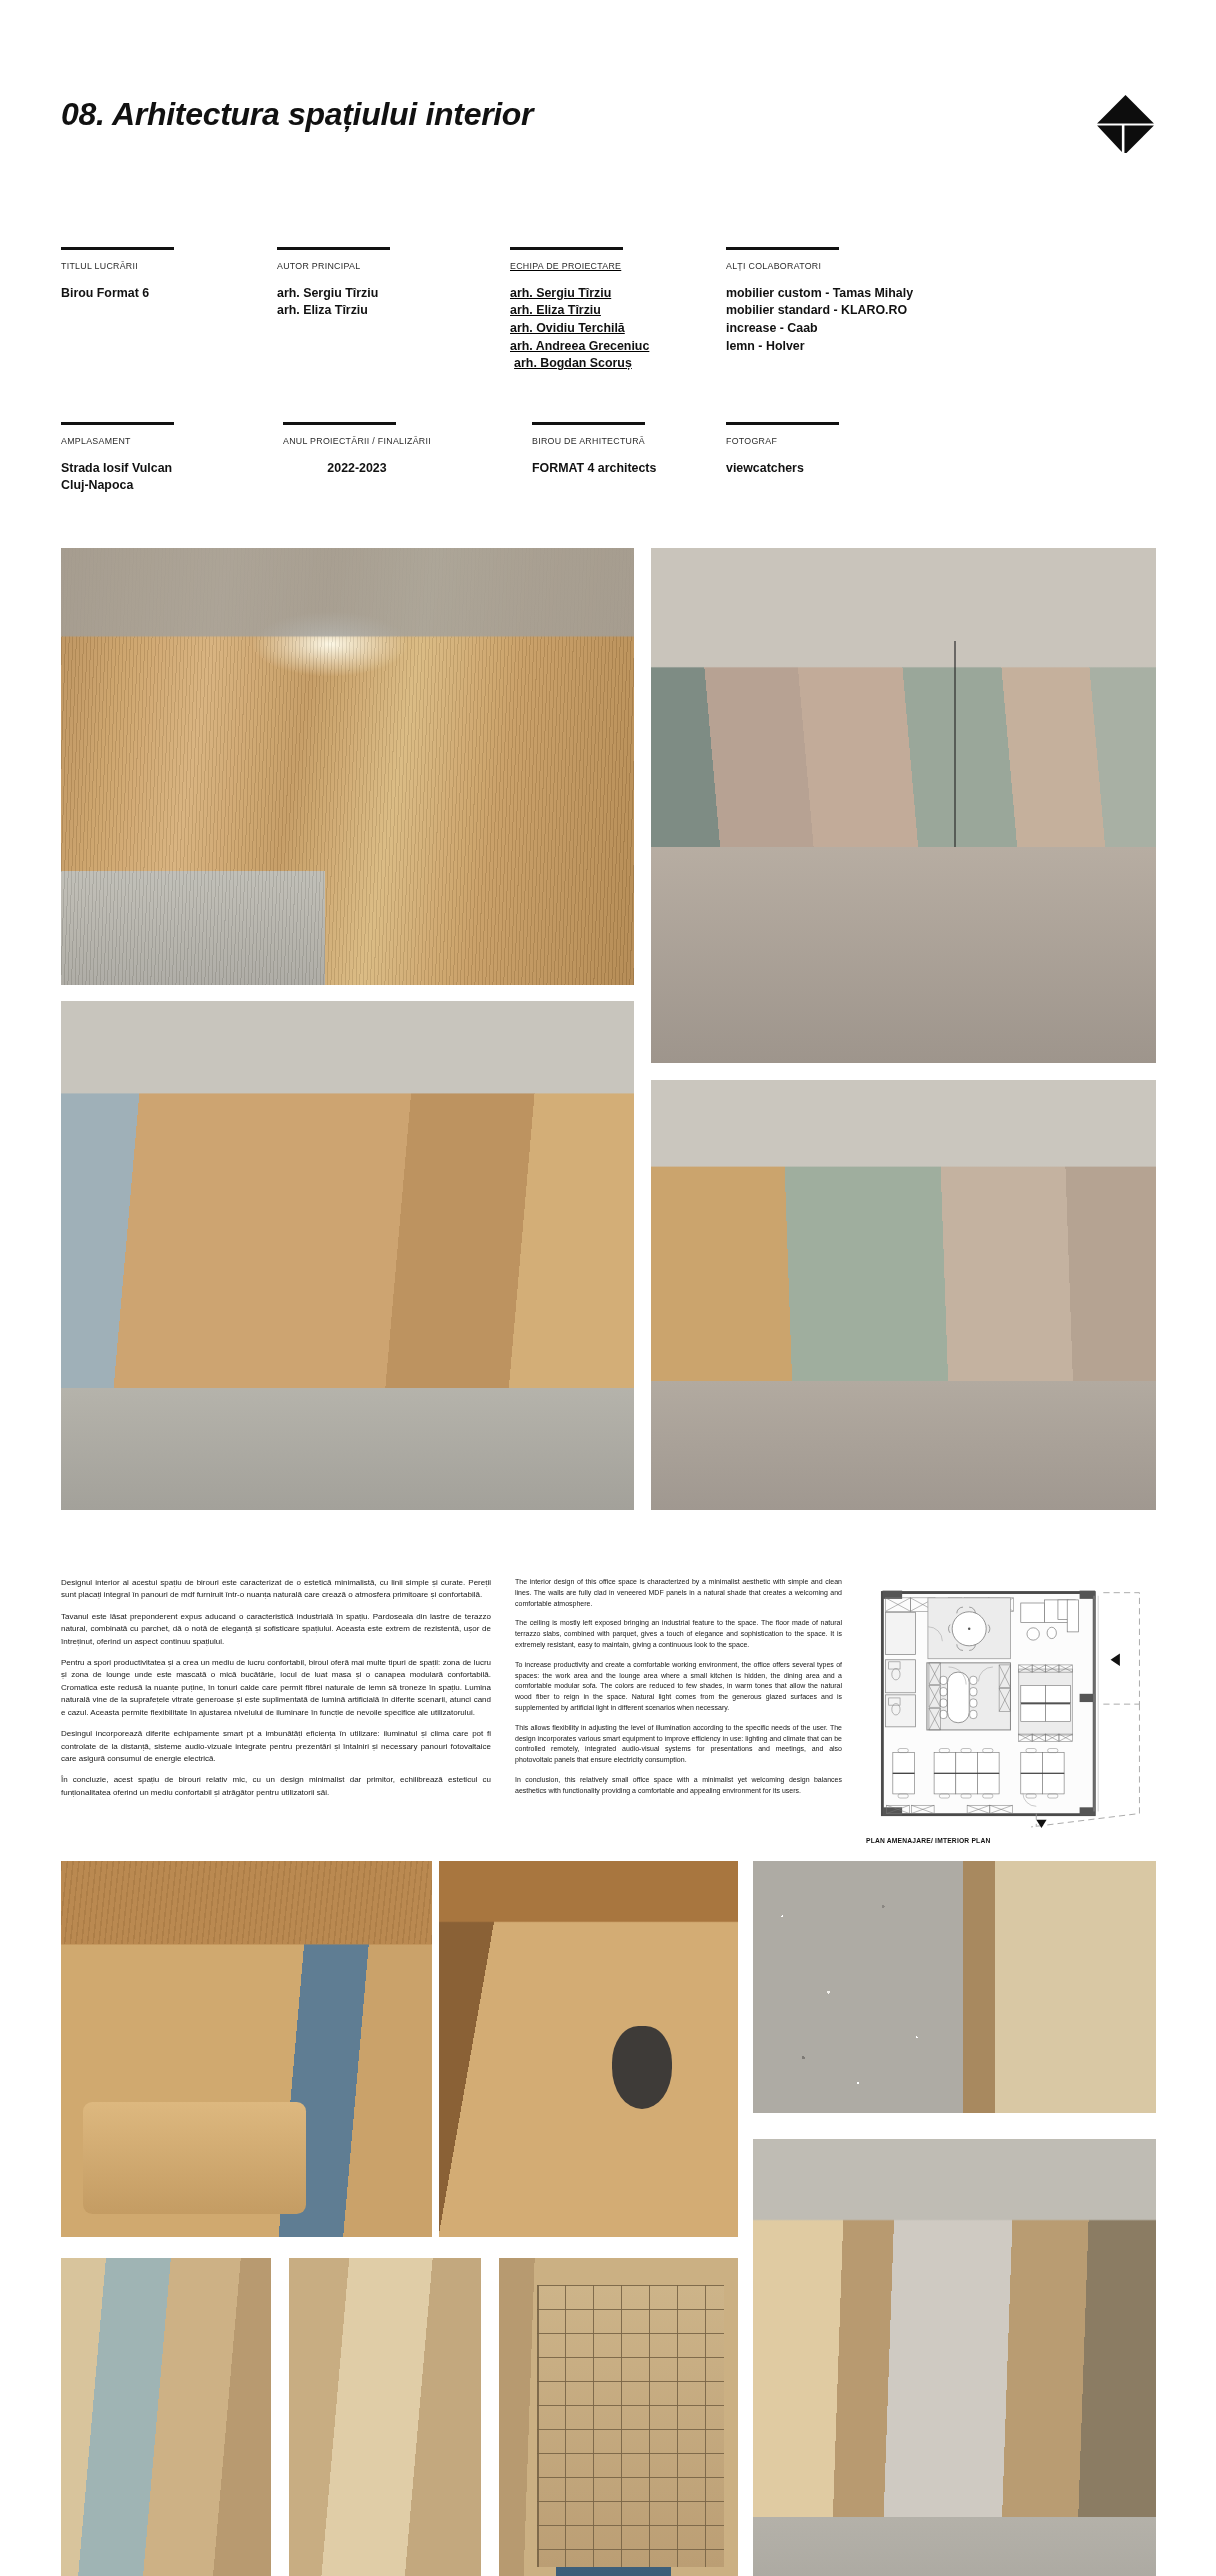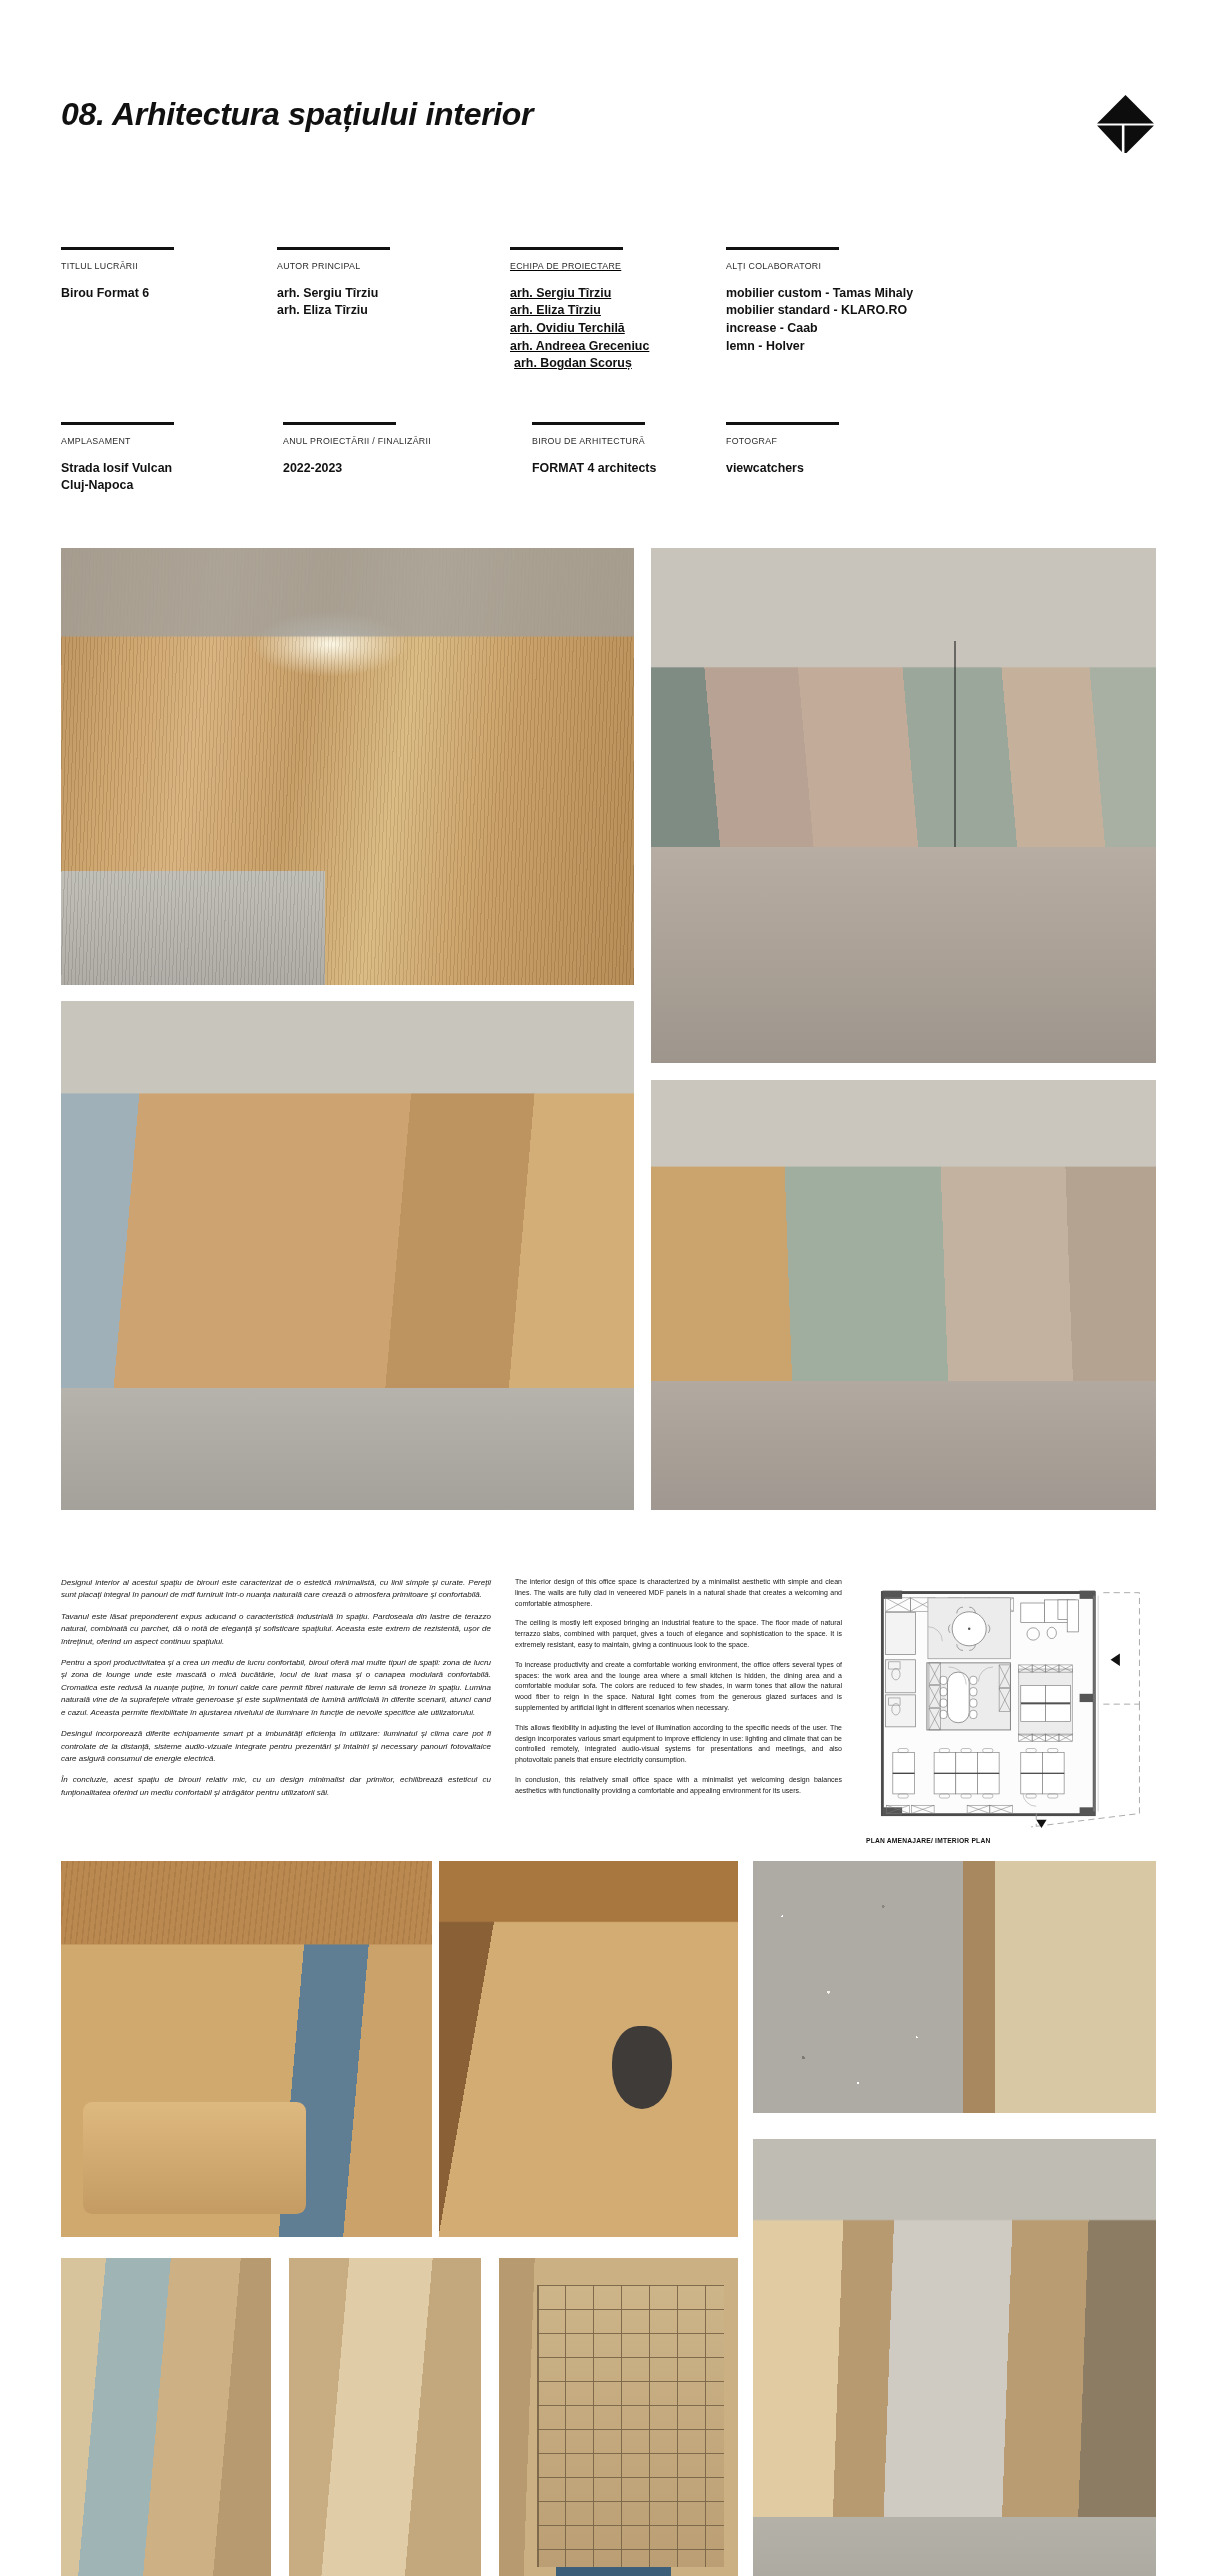--- a/index.html
+++ b/index.html
@@ -242,21 +242,21 @@
     </div>
   </div>
 
   <div class="meta-block" style="top:422px;">
     <div class="meta-col" style="left:0;">
       <div class="meta-rule"></div>
       <div class="meta-label">AMPLASAMENT</div>
       <div class="meta-value">Strada Iosif Vulcan</div>
       <div class="meta-value">Cluj-Napoca</div>
     </div>
-    <div class="meta-col" style="left:222px;">
+    <div class="meta-col" style="left:222px;text-align:center;">
       <div class="meta-rule"></div>
       <div class="meta-label">ANUL PROIECTĂRII / FINALIZĂRII</div>
       <div class="meta-value">2022-2023</div>
     </div>
     <div class="meta-col" style="left:443px;margin-left:28px;">
       <div class="meta-rule"></div>
       <div class="meta-label">BIROU DE ARHITECTURĂ</div>
       <div class="meta-value">FORMAT 4 architects</div>
     </div>
     <div class="meta-col" style="left:665px;">
@@ -272,21 +272,21 @@
   <div class="photo" style="left:651px; top:548px; width:505px; height:515px;">
     <div class="ph-inner lounge-win"></div>
   </div>
   <div class="photo" style="left:61px; top:1001px; width:573px; height:509px;">
     <div class="ph-inner office-hall"></div>
   </div>
   <div class="photo" style="left:651px; top:1080px; width:505px; height:430px;">
     <div class="ph-inner lounge-wide"></div>
   </div>
 
-  <div class="textcol" style="left:61px; top:1577px; width:430px;font-style:italic;">
+  <div class="textcol" style="left:61px; top:1577px; width:430px;">
     <p>Designul interior al acestui spațiu de birouri este caracterizat de o estetică minimalistă, cu linii simple și curate. Pereții sunt placați integral în panouri de mdf furniruit într-o nuanța naturală care crează o atmosfera primitoare și confortabilă.</p>
     <p>Tavanul este lăsat preponderent expus aducand o caracteristică industrială în spațiu. Pardoseala din lastre de terazzo natural, combinată cu parchet,  dă o notă de eleganță și sofisticare spațiului. Aceasta este extrem de rezistentă, ușor de întreținut, oferind un aspect continuu spațiului.</p>
     <p>Pentru a spori productivitatea și a crea un mediu de lucru confortabil, biroul oferă mai multe tipuri de spații: zona de lucru și zona de lounge unde este mascată o mică bucătărie, locul de luat masa și o canapea modulară confortabilă. Cromatica este redusă la nuanțe puține, în tonuri calde care permit fibrei naturale de lemn să troneze în spațiu. Lumina naturală vine de la suprafețele vitrate generoase și este suplimentată de lumină artificială în diferite scenarii, atunci cand e cazul. Aceasta permite flexibilitate în ajustarea nivelului de iluminare în funcție de nevoile specifice ale utilizatorului.</p>
     <p>Desingul incorporează diferite echipamente smart pt a imbunătăți eficiența în utilizare: iluminatul și clima care pot fi controlate de la distanță, sisteme audio-vizuale integrate pentru prezentări și întalniri și necessary panouri fotovaltaice care asigură consumul de energie electrică.</p>
     <p>În concluzie, acest spațiu de birouri relativ mic, cu un design minimalist dar primitor, echilibrează esteticul cu funționalitatea oferind un mediu confortabil și atrăgător pentru utilizatorii săi.</p>
   </div>
 
   <div class="textcol" style="left:515px; top:1577px; width:327px; font-size:7px; line-height:1.55;">
     <p>The interior design of this office space is characterized by a minimalist aesthetic with simple and clean lines. The walls are fully clad in veneered MDF panels in a natural shade that creates a welcoming and comfortable atmosphere.</p>
     <p>The ceiling is mostly left exposed bringing an industrial feature to the space. The floor made of natural terrazzo slabs, combined with parquet, gives a touch of elegance and sophistication to the space. It is extremely resistant, easy to maintain, giving a continuous look to the space.</p>

